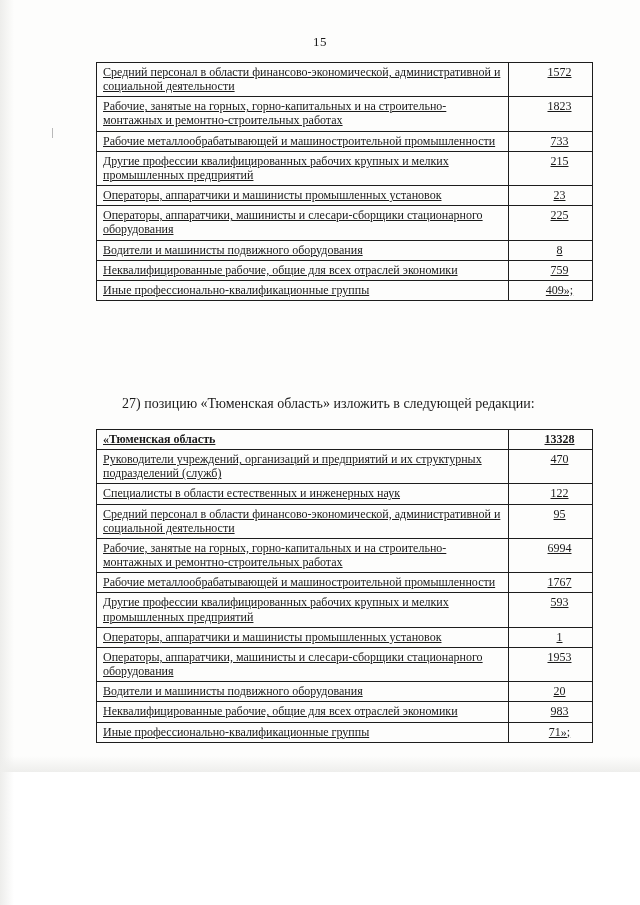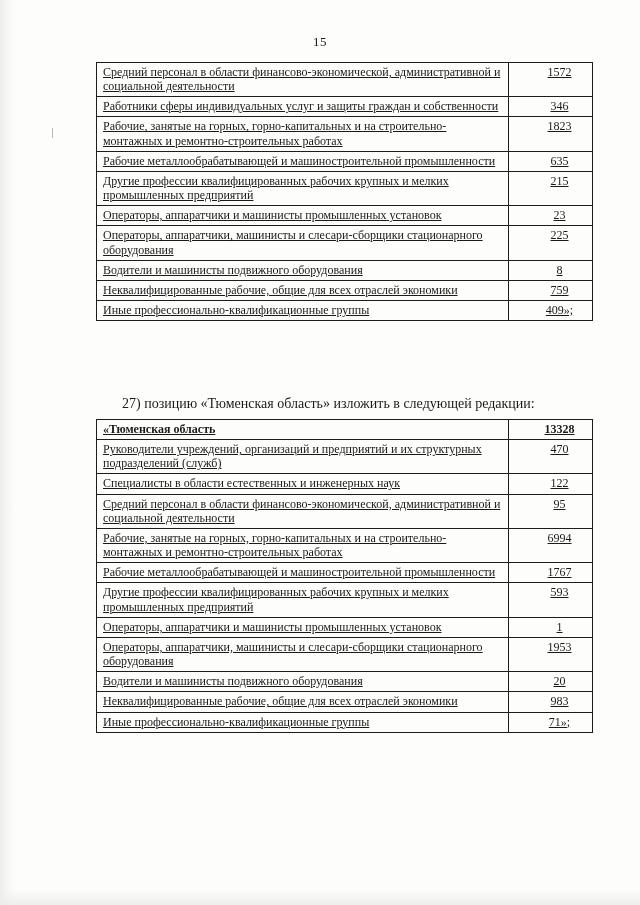--- a/index.html
+++ b/index.html
@@ -12,21 +12,21 @@
     background: #ffffff;
     font-family: "Liberation Serif", serif;
     color: #1a1a1a;
     position: relative;
     overflow: hidden;
   }
   .page {
     position: absolute;
     left: 0; top: 0;
     width: 640px;
-    height: 905px;
+    height: 772px;
     background: #fdfdfc;
   }
   .page-number {
     position: absolute;
     top: 34px;
     left: 0;
     width: 640px;
     text-align: center;
     font-size: 13px;
     letter-spacing: 0.5px;
@@ -51,21 +51,21 @@
   }
   .t1 {
     position: absolute;
     left: 96px;
     top: 62px;
     width: 496px;
   }
   .t2 {
     position: absolute;
     left: 96px;
-    top: 419px;
+    top: 429px;
     width: 496px;
   }
   .mid-note {
     position: absolute;
     left: 96px;
     top: 396px;
     width: 500px;
     font-size: 14px;
     text-indent: 26px;
   }
@@ -110,30 +110,26 @@
     <colgroup>
         <col class="col-label">
         <col class="col-val">
       </colgroup>
     <tbody>
         <tr>
           <td>Средний персонал в области финансово-экономической, административной и социальной деятельности</td>
           <td class="num">1572</td>
         </tr>
         <tr>
-          <td>Работники сферы индивидуальных услуг и защиты граждан и собственности</td>
-          <td class="num">346</td>
-        </tr>
-        <tr>
           <td>Рабочие, занятые на горных, горно-капитальных и на строительно-монтажных и ремонтно-строительных работах</td>
           <td class="num">1823</td>
         </tr>
         <tr>
           <td>Рабочие металлообрабатывающей и машиностроительной промышленности</td>
-          <td class="num">635</td>
+          <td class="num">733</td>
         </tr>
         <tr>
           <td>Другие профессии квалифицированных рабочих крупных и мелких промышленных предприятий</td>
           <td class="num">215</td>
         </tr>
         <tr>
           <td>Операторы, аппаратчики и машинисты промышленных установок</td>
           <td class="num">23</td>
         </tr>
         <tr>

